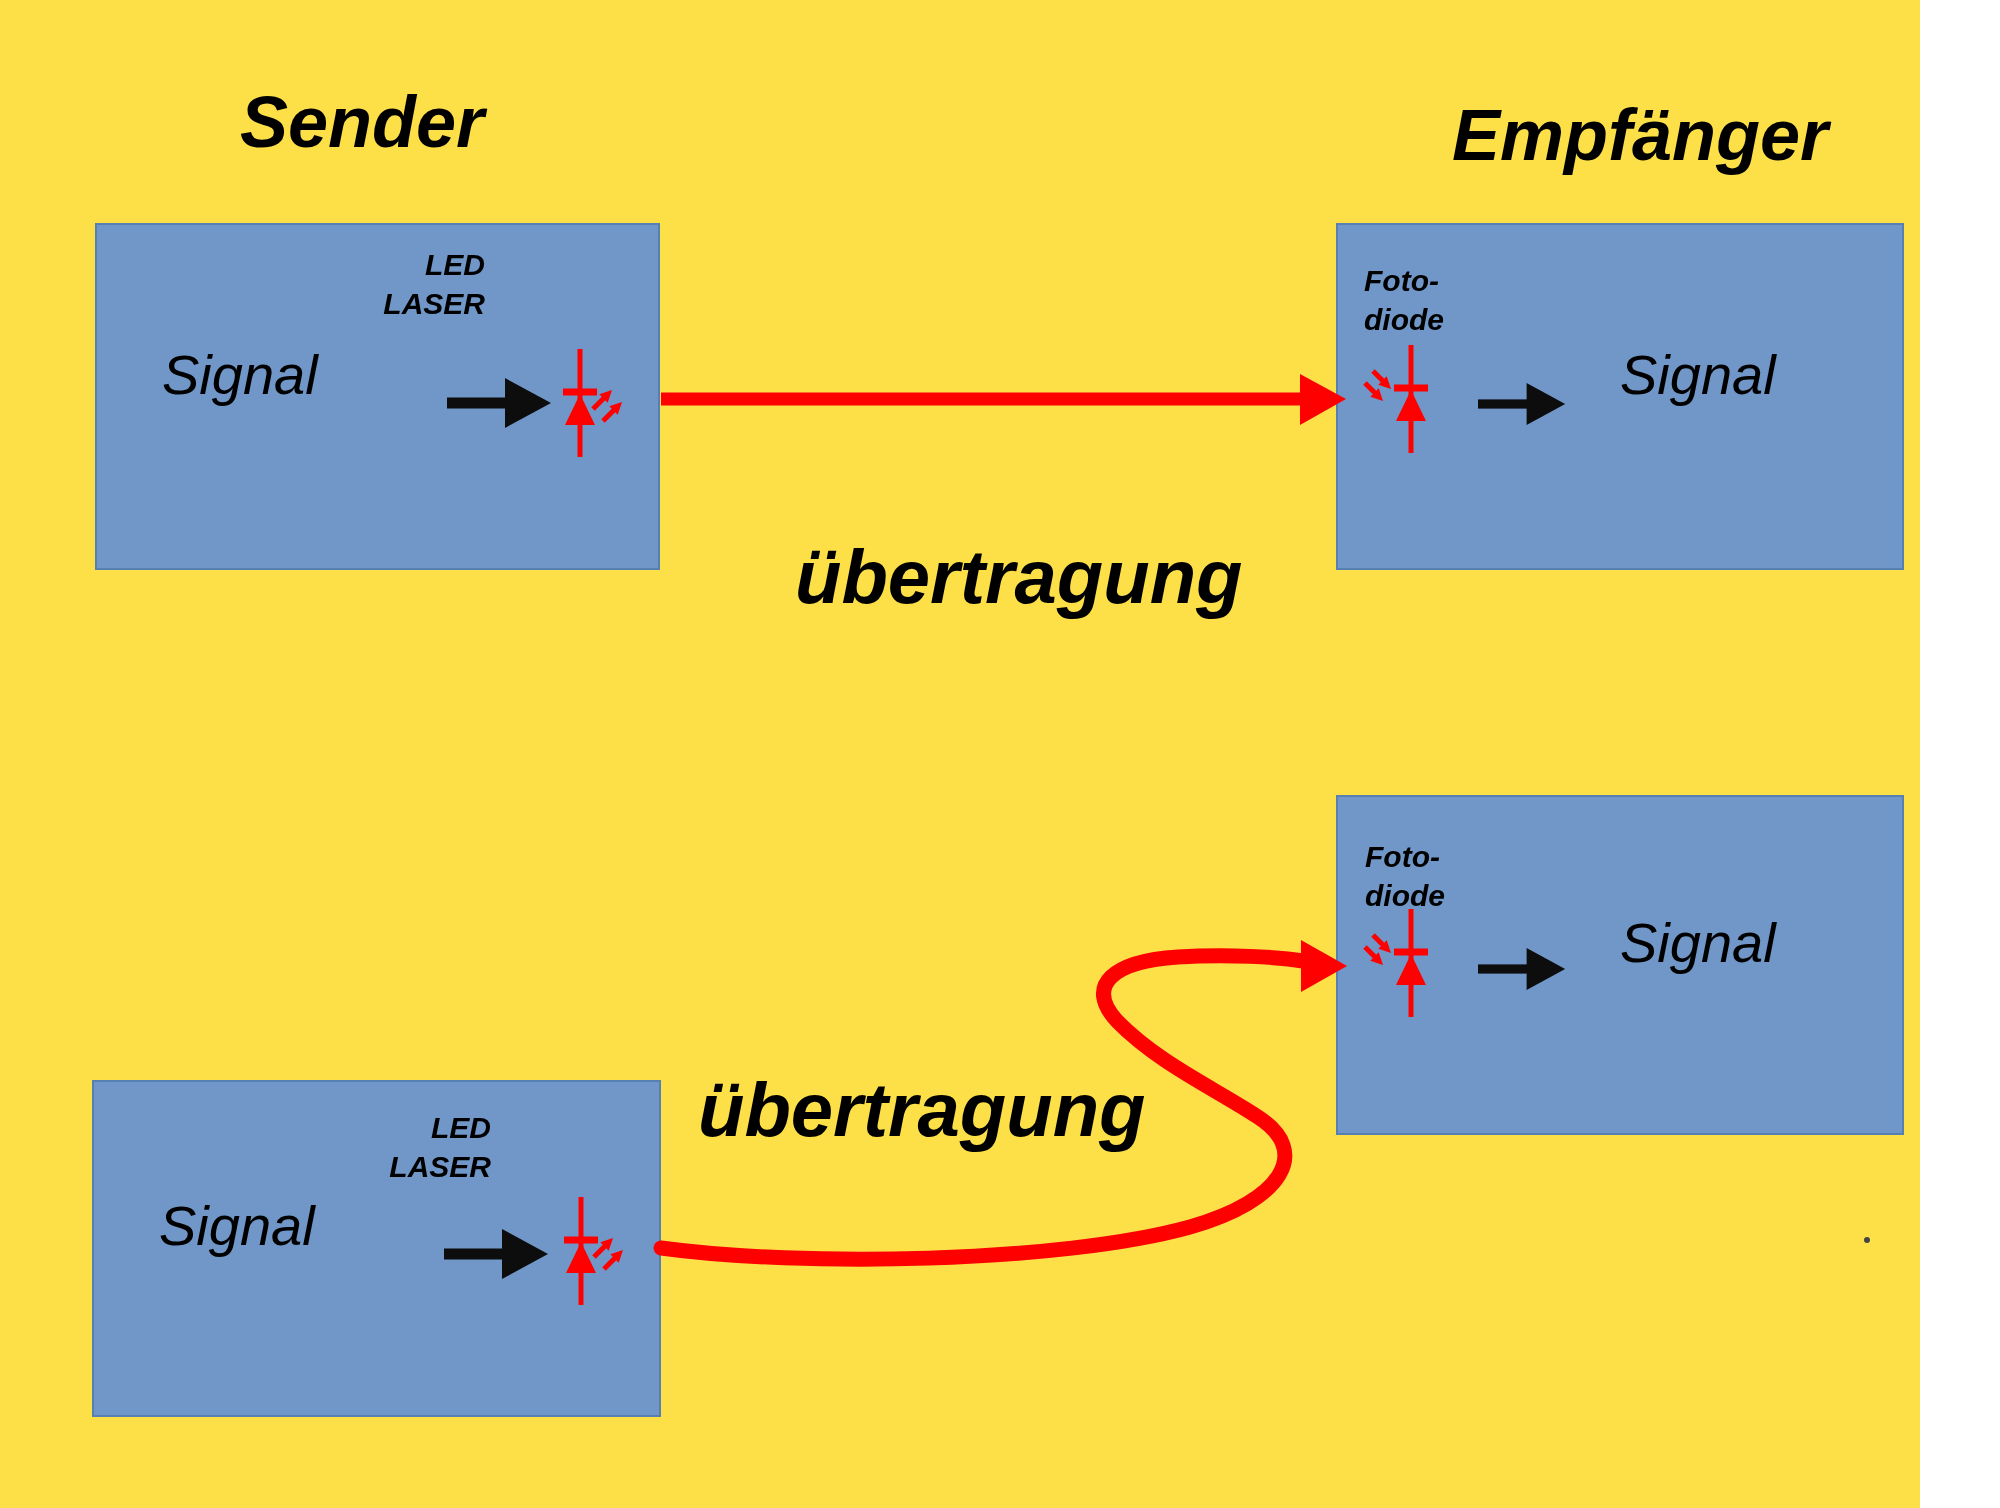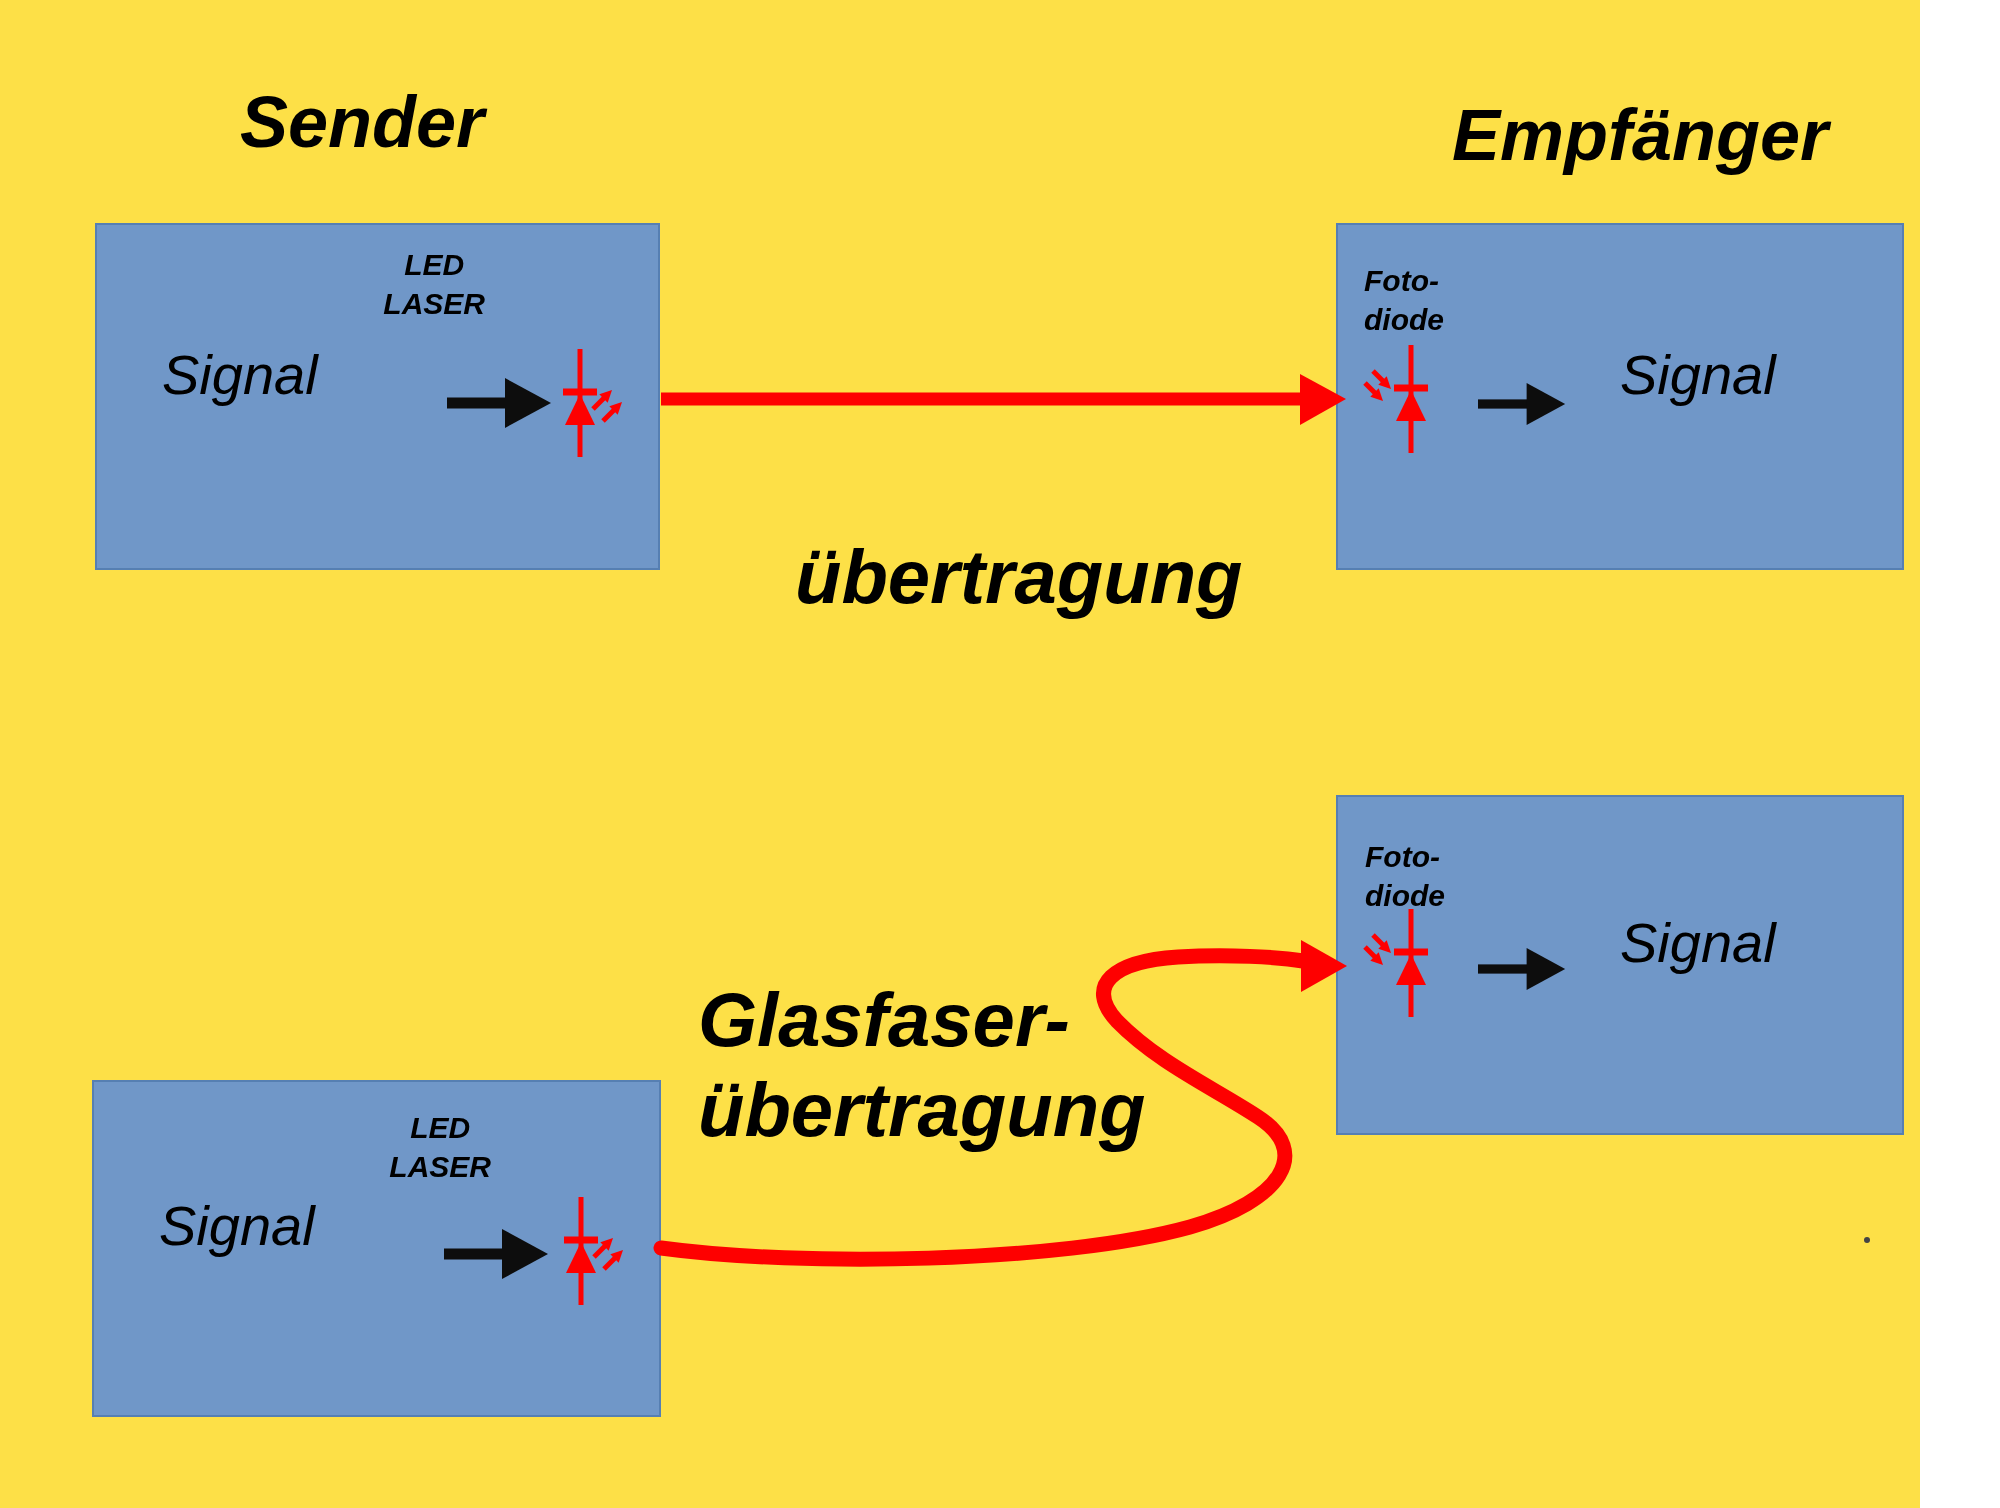--- a/index.html
+++ b/index.html
@@ -41,21 +41,21 @@
   .signal{
     position:absolute;
     font-size:56px;font-weight:normal;color:#000;line-height:1;
     white-space:nowrap;
   }
   .small-label{
     position:absolute;
     font-size:30px;font-weight:bold;color:#000;line-height:39px;
     white-space:nowrap;
   }
-  .small-label.right{text-align:center;}
+  .small-label.right{text-align:right;}
 
   .icon-abs{position:absolute;}
 
   #red-overlay{
     position:absolute;left:0;top:0;width:2000px;height:1508px;
     pointer-events:none;
   }
   #stray-dot{
     position:absolute;left:1864px;top:1237px;width:6px;height:6px;
     background:#444;border-radius:50%;
@@ -67,21 +67,21 @@
 <div id="canvas">
 
   <div class="heading" id="title-sender">Sender</div>
   <div class="heading" id="title-empfaenger">Empfänger</div>
 
   <div class="beam-label" id="label-freistrahl">
     <br>
     <span>übertragung</span>
   </div>
   <div class="beam-label" id="label-glasfaser">
-    <span>Glasfaser-</span><br>
+    <br>
     <span>übertragung</span>
   </div>
 
   <div class="panel" id="box-sender-top">
     <div class="signal" style="left:65px;top:122px;">Signal</div>
     <svg class="icon-abs" style="left:350px;top:151px;" width="105" height="54" viewBox="0 0 105 54">
       <rect x="0" y="21.5" width="60" height="11" fill="#0d0d0d"></rect>
       <polygon points="58,2 58,52 104,27" fill="#0d0d0d"></polygon>
     </svg>
     <div class="small-label right" style="right:173px;top:20px;">

